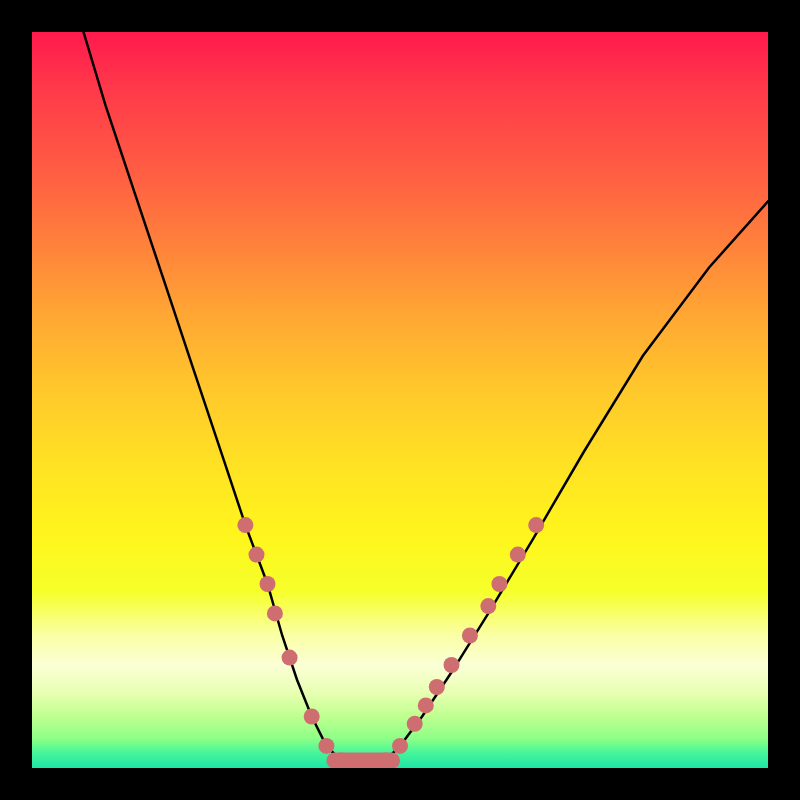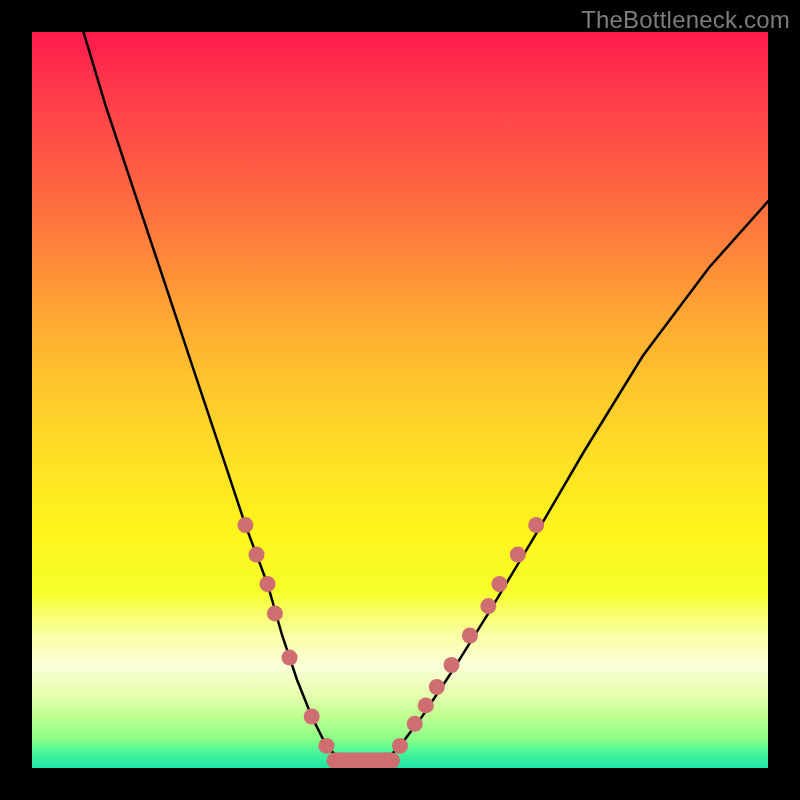--- a/index.html
+++ b/index.html
@@ -93,14 +93,13 @@
           <circle cx="404.8" cy="655.0" r="8" fill="#cf6e71"></circle>
           <circle cx="419.5" cy="633.0" r="8" fill="#cf6e71"></circle>
           <circle cx="437.9" cy="603.5" r="8" fill="#cf6e71"></circle>
           <circle cx="456.3" cy="574.1" r="8" fill="#cf6e71"></circle>
           <circle cx="467.4" cy="552.0" r="8" fill="#cf6e71"></circle>
           <circle cx="485.8" cy="522.6" r="8" fill="#cf6e71"></circle>
           <circle cx="504.2" cy="493.1" r="8" fill="#cf6e71"></circle>
         </g>
     </svg>
   </div>
-  <div class="watermark">TheBottleneck.com</div>
 </div>
 
 </body></html>

